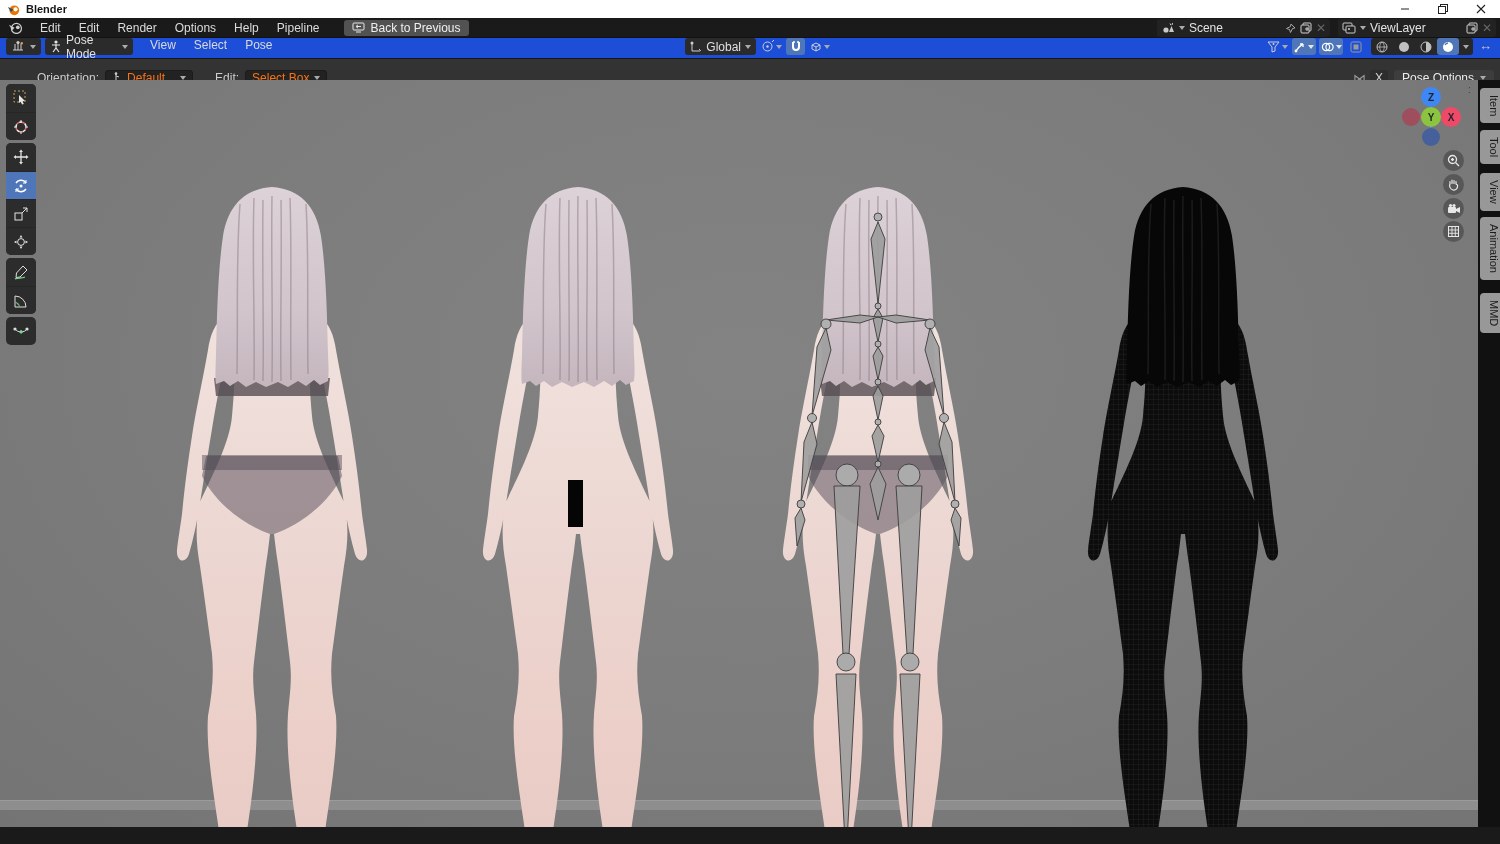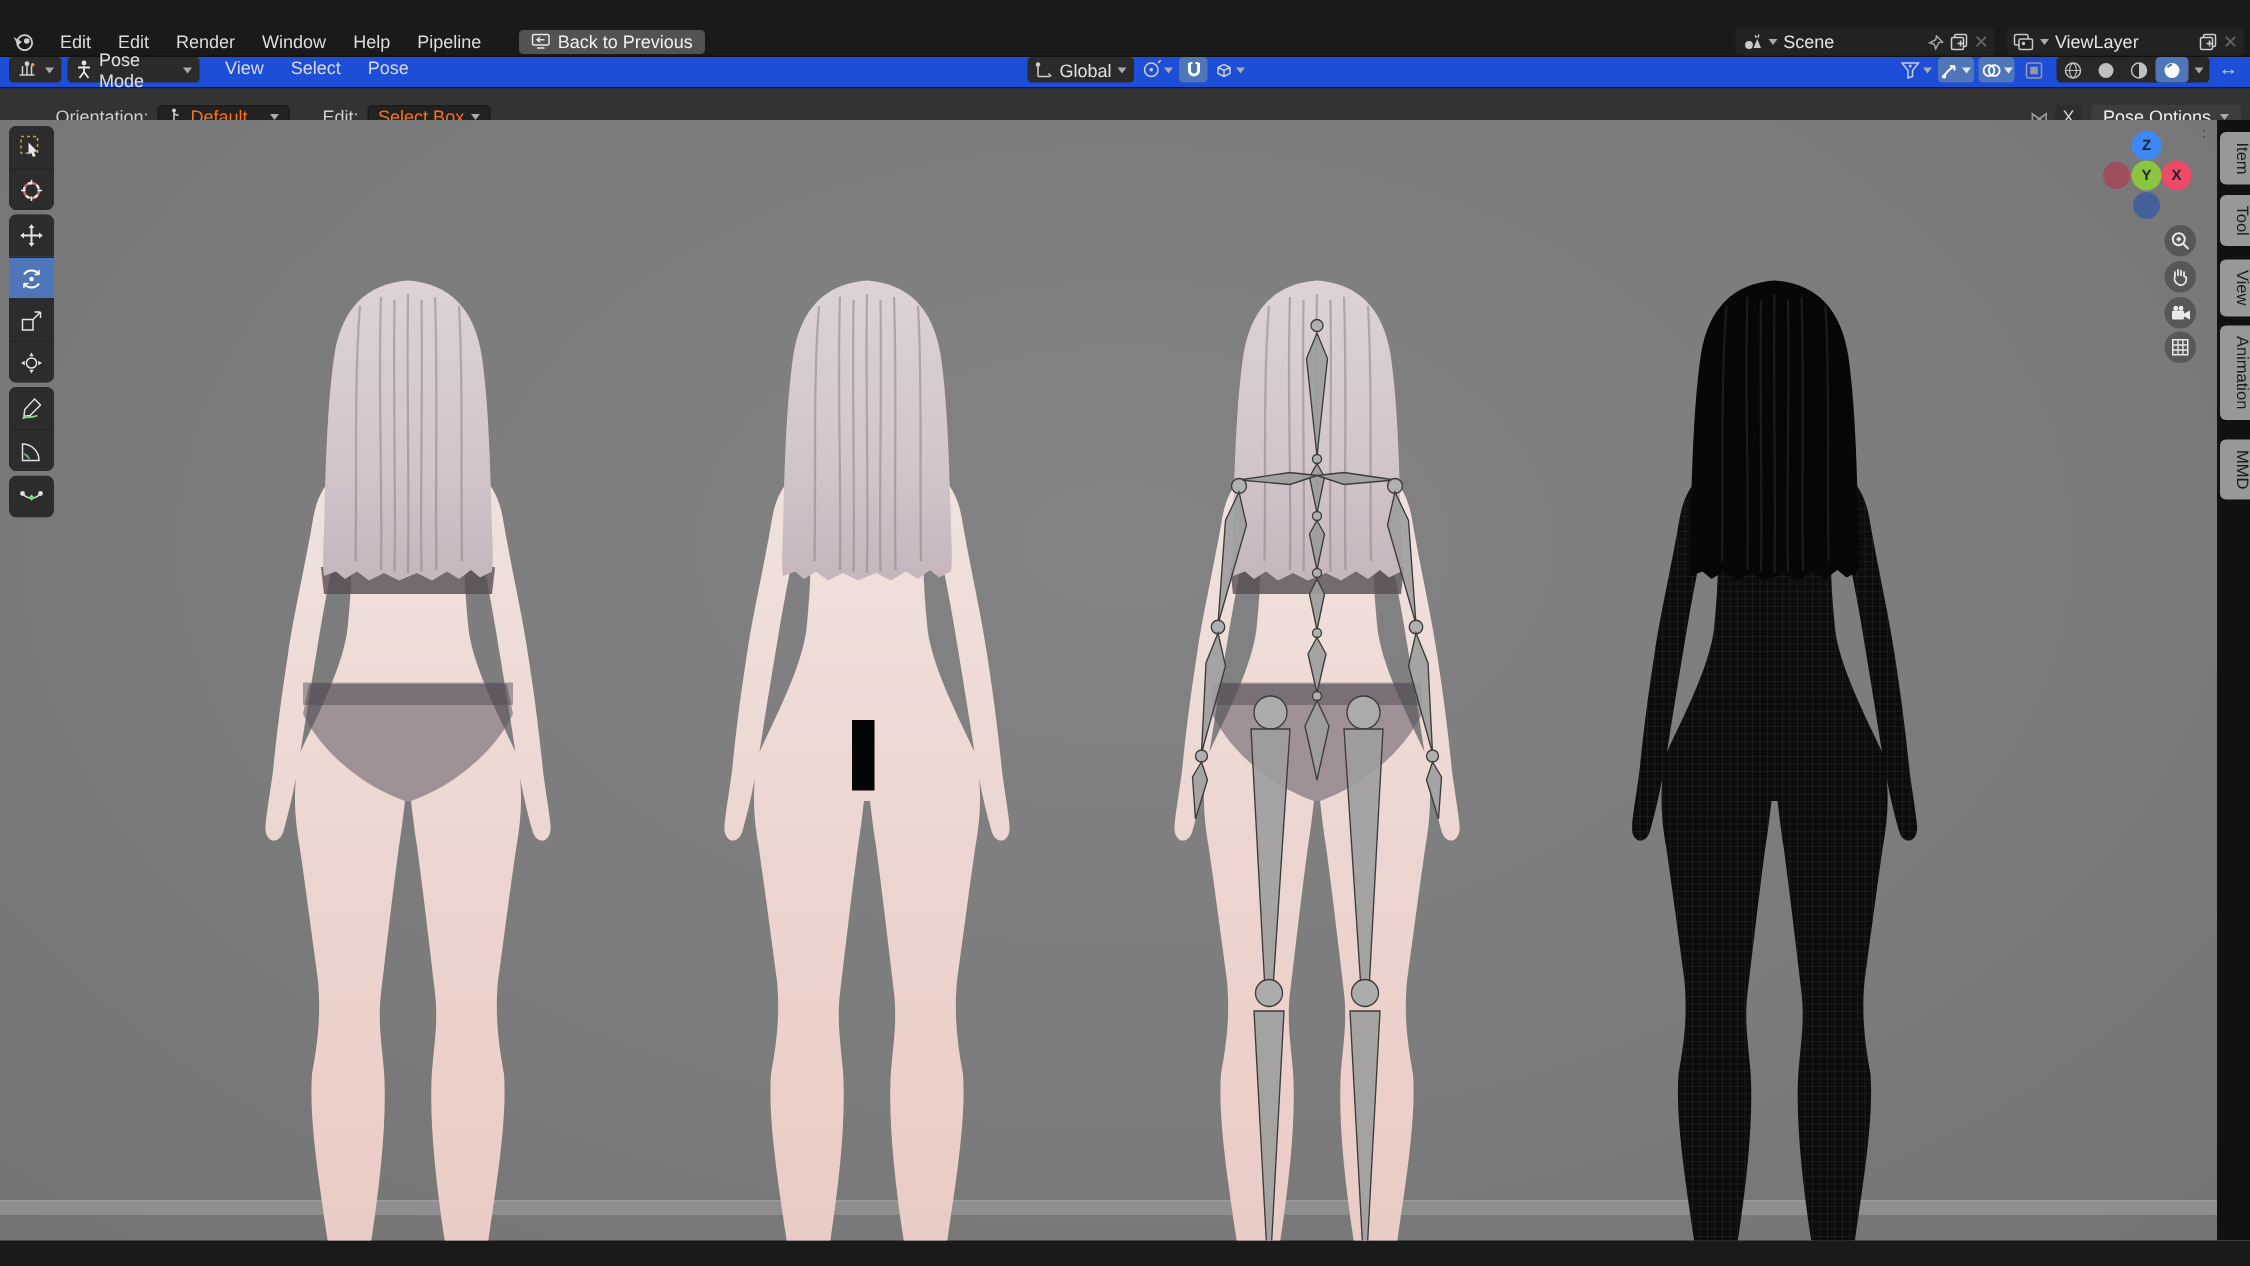--- a/index.html
+++ b/index.html
@@ -132,31 +132,57 @@
       <circle cx="78" cy="662" r="8" fill="#ababab"></circle>
       <circle cx="142" cy="662" r="8" fill="#ababab"></circle>
       <polygon points="73,668 83,668 78,688" fill="#8d8d8d"></polygon>
       <polygon points="137,668 147,668 142,688" fill="#8d8d8d"></polygon>
     </g>
   </defs>
 </svg>
 
 <div id="app">
 
+  <div class="titlebar">
+    <svg class="logo" width="13" height="13" viewBox="0 0 16 16">
+        <circle cx="9" cy="9" r="6" fill="#ea7600"></circle>
+        <circle cx="10.5" cy="7.8" r="2.6" fill="#fff"></circle>
+        <path d="M1 5 L8 8 L5 11 Z" fill="#2a4f6e"></path>
+      </svg>
+    <span class="apptitle">Blender</span>
+    <div class="wincontrols">
+      <div class="winbtn">
+          <svg width="10" height="10" viewBox="0 0 10 10">
+            <path d="M1 5 H9" stroke="#222" stroke-width="1"></path>
+          </svg>
+        </div>
+      <div class="winbtn">
+          <svg width="10" height="10" viewBox="0 0 10 10">
+            <rect x="2.5" y="0.5" width="7" height="7" fill="none" stroke="#222"></rect>
+            <rect x="0.5" y="2.5" width="7" height="7" fill="#fff" stroke="#222"></rect>
+          </svg>
+        </div>
+      <div class="winbtn">
+          <svg width="10" height="10" viewBox="0 0 10 10">
+            <path d="M1 1 L9 9 M9 1 L1 9" stroke="#222" stroke-width="1.1"></path>
+          </svg>
+        </div>
+    </div>
+  </div>
 
   <div class="menubar">
     <svg class="blicon" width="15" height="13" viewBox="0 0 16 14">
         <circle cx="9" cy="8" r="5.4" fill="none" stroke="#cfcfcf" stroke-width="1.3"></circle>
         <circle cx="10.5" cy="6.8" r="2" fill="#cfcfcf"></circle>
         <path d="M1 4 L7 7.4 L4.4 10 Z" fill="#cfcfcf"></path>
       </svg>
     <span class="menuitem">Edit</span>
     <span class="menuitem">Edit</span>
     <span class="menuitem">Render</span>
-    <span class="menuitem">Window</span>
+    <span class="menuitem">Options</span>
     <span class="menuitem">Help</span>
     <span class="menuitem">Pipeline</span>
     <div class="backbtn">
       <svg width="13" height="11" viewBox="0 0 13 11">
           <rect x="1" y="1" width="11" height="7" rx="1" fill="none" stroke="#e8e8e8"></rect>
           <path d="M4 4.5 H9 M6 2.8 L4 4.5 L6 6.2" stroke="#e8e8e8" fill="none"></path>
           <path d="M4 10 H9" stroke="#e8e8e8"></path>
         </svg>
       <span>Back to Previous</span>
     </div>

